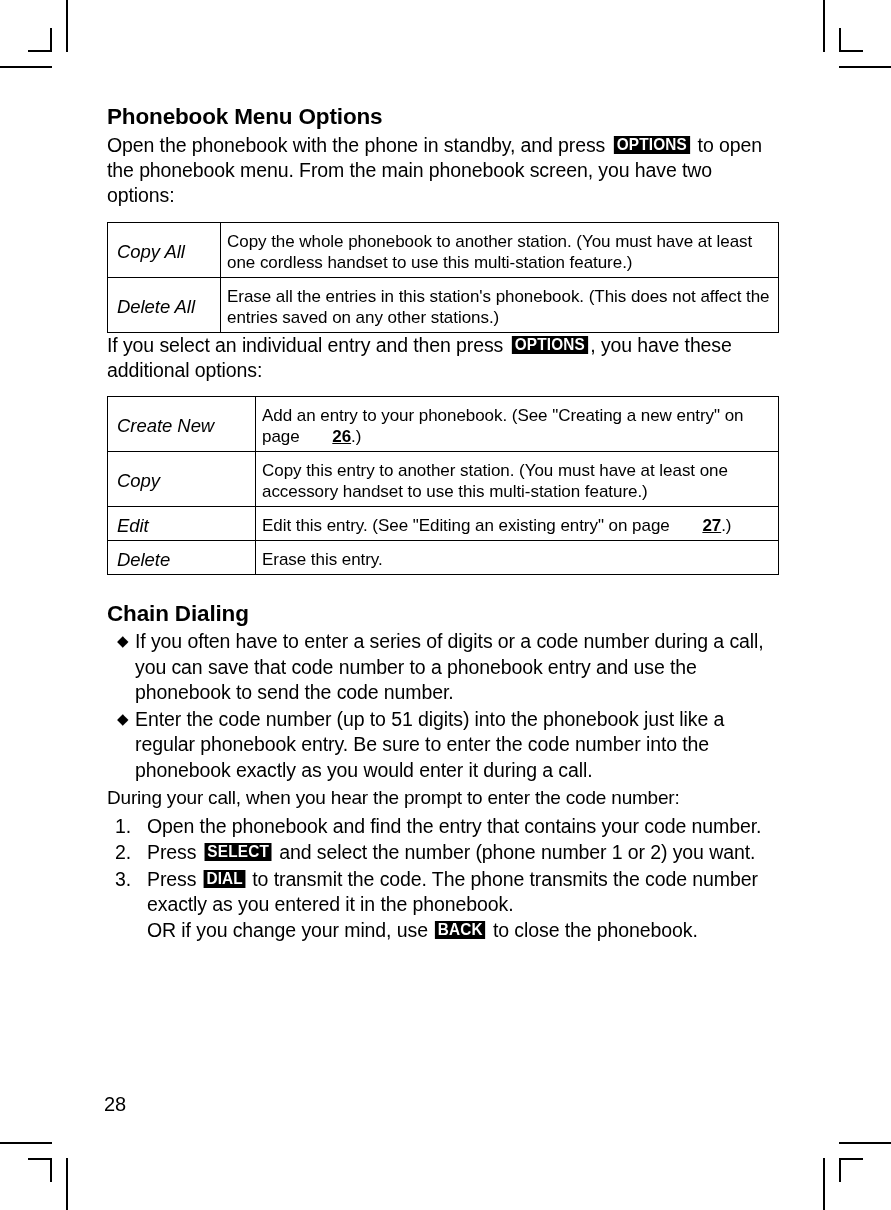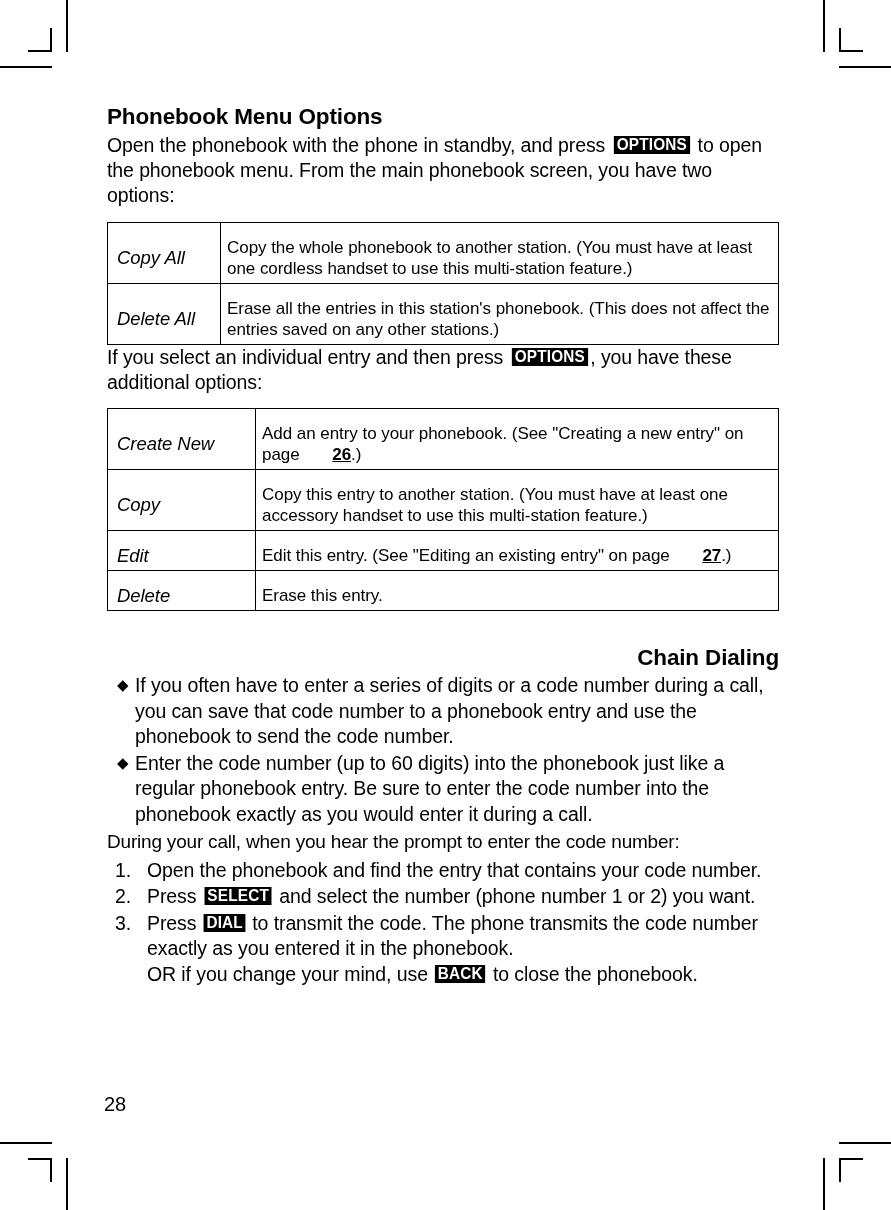--- a/index.html
+++ b/index.html
@@ -58,21 +58,21 @@
     width: 672px;
   }
 
   h1.section {
     font-size: 22.5px;
     font-weight: bold;
     letter-spacing: -0.15px;
     margin: 0 0 3px 0;
     line-height: 1.14;
   }
-  h1.section.second { margin-top: 8px; text-align: right; }
+  h1.section.second { margin-top: 0; }
 
   p.body {
     font-size: 19.5px;
     line-height: 25px;
     margin: 0;
     letter-spacing: -0.1px;
   }
 
   
   .key {
@@ -91,21 +91,21 @@
   }
 
   
   table.opt {
     border-collapse: collapse;
     width: 672px;
     table-layout: fixed;
   }
   table.opt td {
     border: 1.6px solid #000;
-    padding: 14px 6px 4px 6px;
+    padding: 8px 6px 4px 6px;
     vertical-align: middle;
     font-size: 17px;
     line-height: 21px;
     letter-spacing: -0.05px;
   }
   table.opt td.term {
     font-style: italic;
     font-size: 18.5px;
     padding-left: 9px;
   }
@@ -266,21 +266,21 @@
 
   <h1 class="section second">Chain Dialing</h1>
 
   <ul class="diamond">
     <li>
       <span class="bullet">◆</span>
       <span>If you often have to enter a series of digits or a code number during a call, you can save that code number to a phonebook entry and use the phonebook to send the code number.</span>
     </li>
     <li>
       <span class="bullet">◆</span>
-      <span>Enter the code number (up to 60 digits) into the phonebook just like a regular phonebook entry. Be sure to enter the code number into the phonebook exactly as you would enter it during a call.</span>
+      <span>Enter the code number (up to 51 digits) into the phonebook just like a regular phonebook entry. Be sure to enter the code number into the phonebook exactly as you would enter it during a call.</span>
     </li>
   </ul>
 
   <p class="lead">During your call, when you hear the prompt to enter the code number:</p>
 
   <ol class="steps">
     <li>
       <span class="num">1.</span>
       <span>Open the phonebook and find the entry that contains your code number.</span>
     </li>

